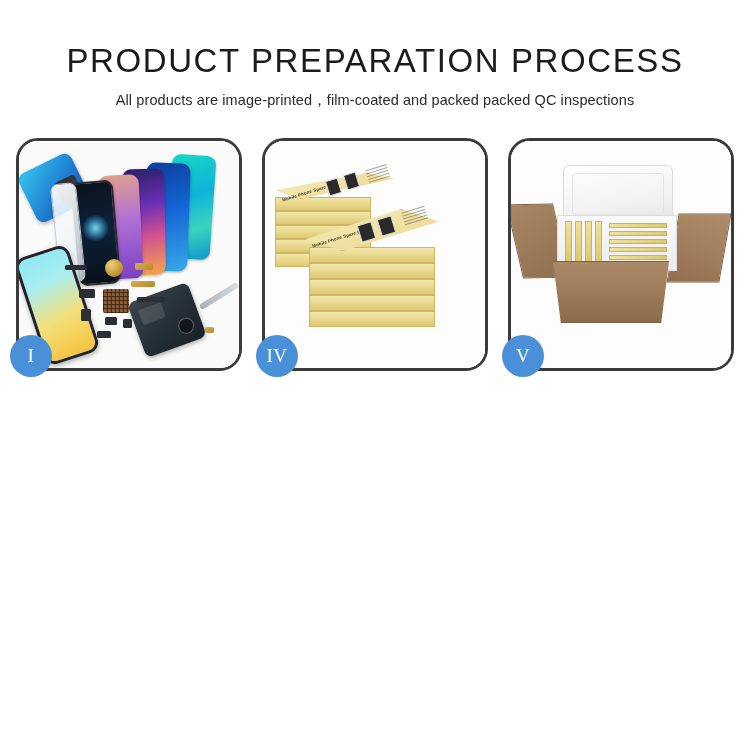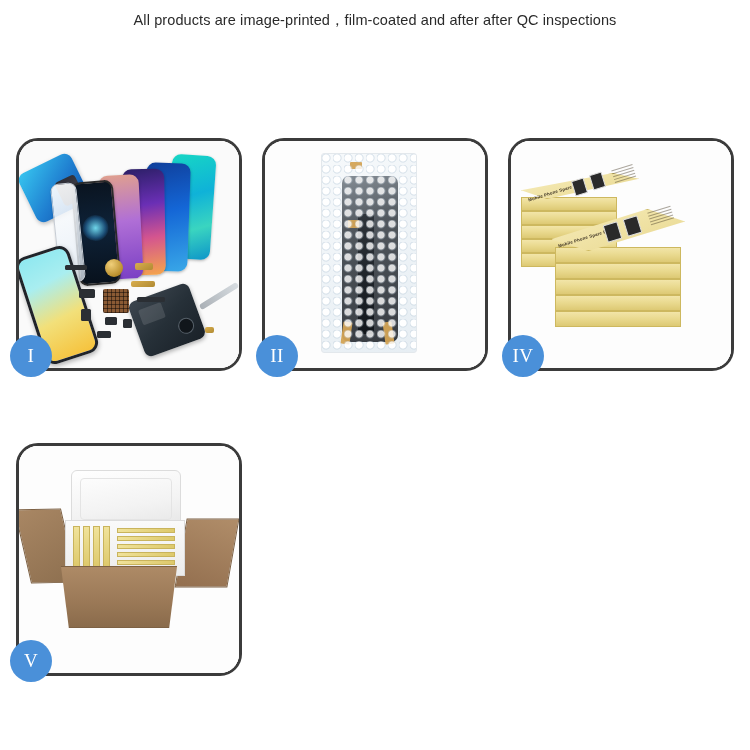--- a/index.html
+++ b/index.html
@@ -324,21 +324,22 @@
   .cb-tape { position:absolute; background: rgba(140,112,80,.75); border-radius:1px; }
 
   .hidden-text { position:absolute; opacity:0; pointer-events:none; font-size:1px; }
 </style>
 </head>
 <body>
 
 <div class="page">
 
   <div class="header">
-    <div class="subtitle">All products are image-printed，film-coated and after after QC inspections</div>
+    <div class="title">PRODUCT PREPARATION PROCESS</div>
+    <div class="subtitle">All products are image-printed，film-coated and packed packed QC inspections</div>
   </div>
 
   <div class="grid">
 
     <div class="panel">
       <div class="panel-inner">
         <div class="scene1">
           <div class="ph-blue-tilt"></div>
           <div class="ph ph5"></div>
           <div class="ph ph4"></div>
@@ -360,37 +361,20 @@
           <div class="gold" style="left:116px;top:122px;width:18px;height:7px;"></div>
           <div class="gold" style="left:112px;top:140px;width:24px;height:6px;"></div>
           <div class="gold" style="left:186px;top:186px;width:9px;height:6px;"></div>
           <div class="chip" style="left:118px;top:156px;width:28px;height:5px;"></div>
           <div class="hidden-text">Assorted phone display assemblies and spare parts</div>
         </div>
       </div>
       <div class="badge">I</div>
     </div>
 
-    <div class="panel">
-      <div class="panel-inner">
-        <div class="scene2">
-          <div class="bag">
-            <div class="bag-item"></div>
-            <div class="bag-strip"></div>
-            <div class="bag-tape" style="left:28px;top:8px;width:12px;height:7px;"></div>
-            <div class="bag-tape" style="left:26px;top:66px;width:11px;height:8px;"></div>
-            <div class="bag-tape" style="left:20px;top:168px;width:9px;height:22px;transform:rotate(8deg);"></div>
-            <div class="bag-tape" style="left:62px;top:168px;width:9px;height:22px;transform:rotate(-8deg);"></div>
-            <div class="bag-overlay"></div>
-          </div>
-          <div class="hidden-text">Single screen sealed in bubble wrap bag</div>
-        </div>
-      </div>
-      <div class="badge">II</div>
-    </div>
 
 
     <div class="panel">
       <div class="panel-inner">
         <div class="scene4">
           <div class="stack">
 
             <div class="sbox" style="left:0px;top:36px;width:96px;height:14px;"></div>
             <div class="sbox" style="left:0px;top:50px;width:96px;height:14px;"></div>
             <div class="sbox" style="left:0px;top:64px;width:96px;height:14px;"></div>

